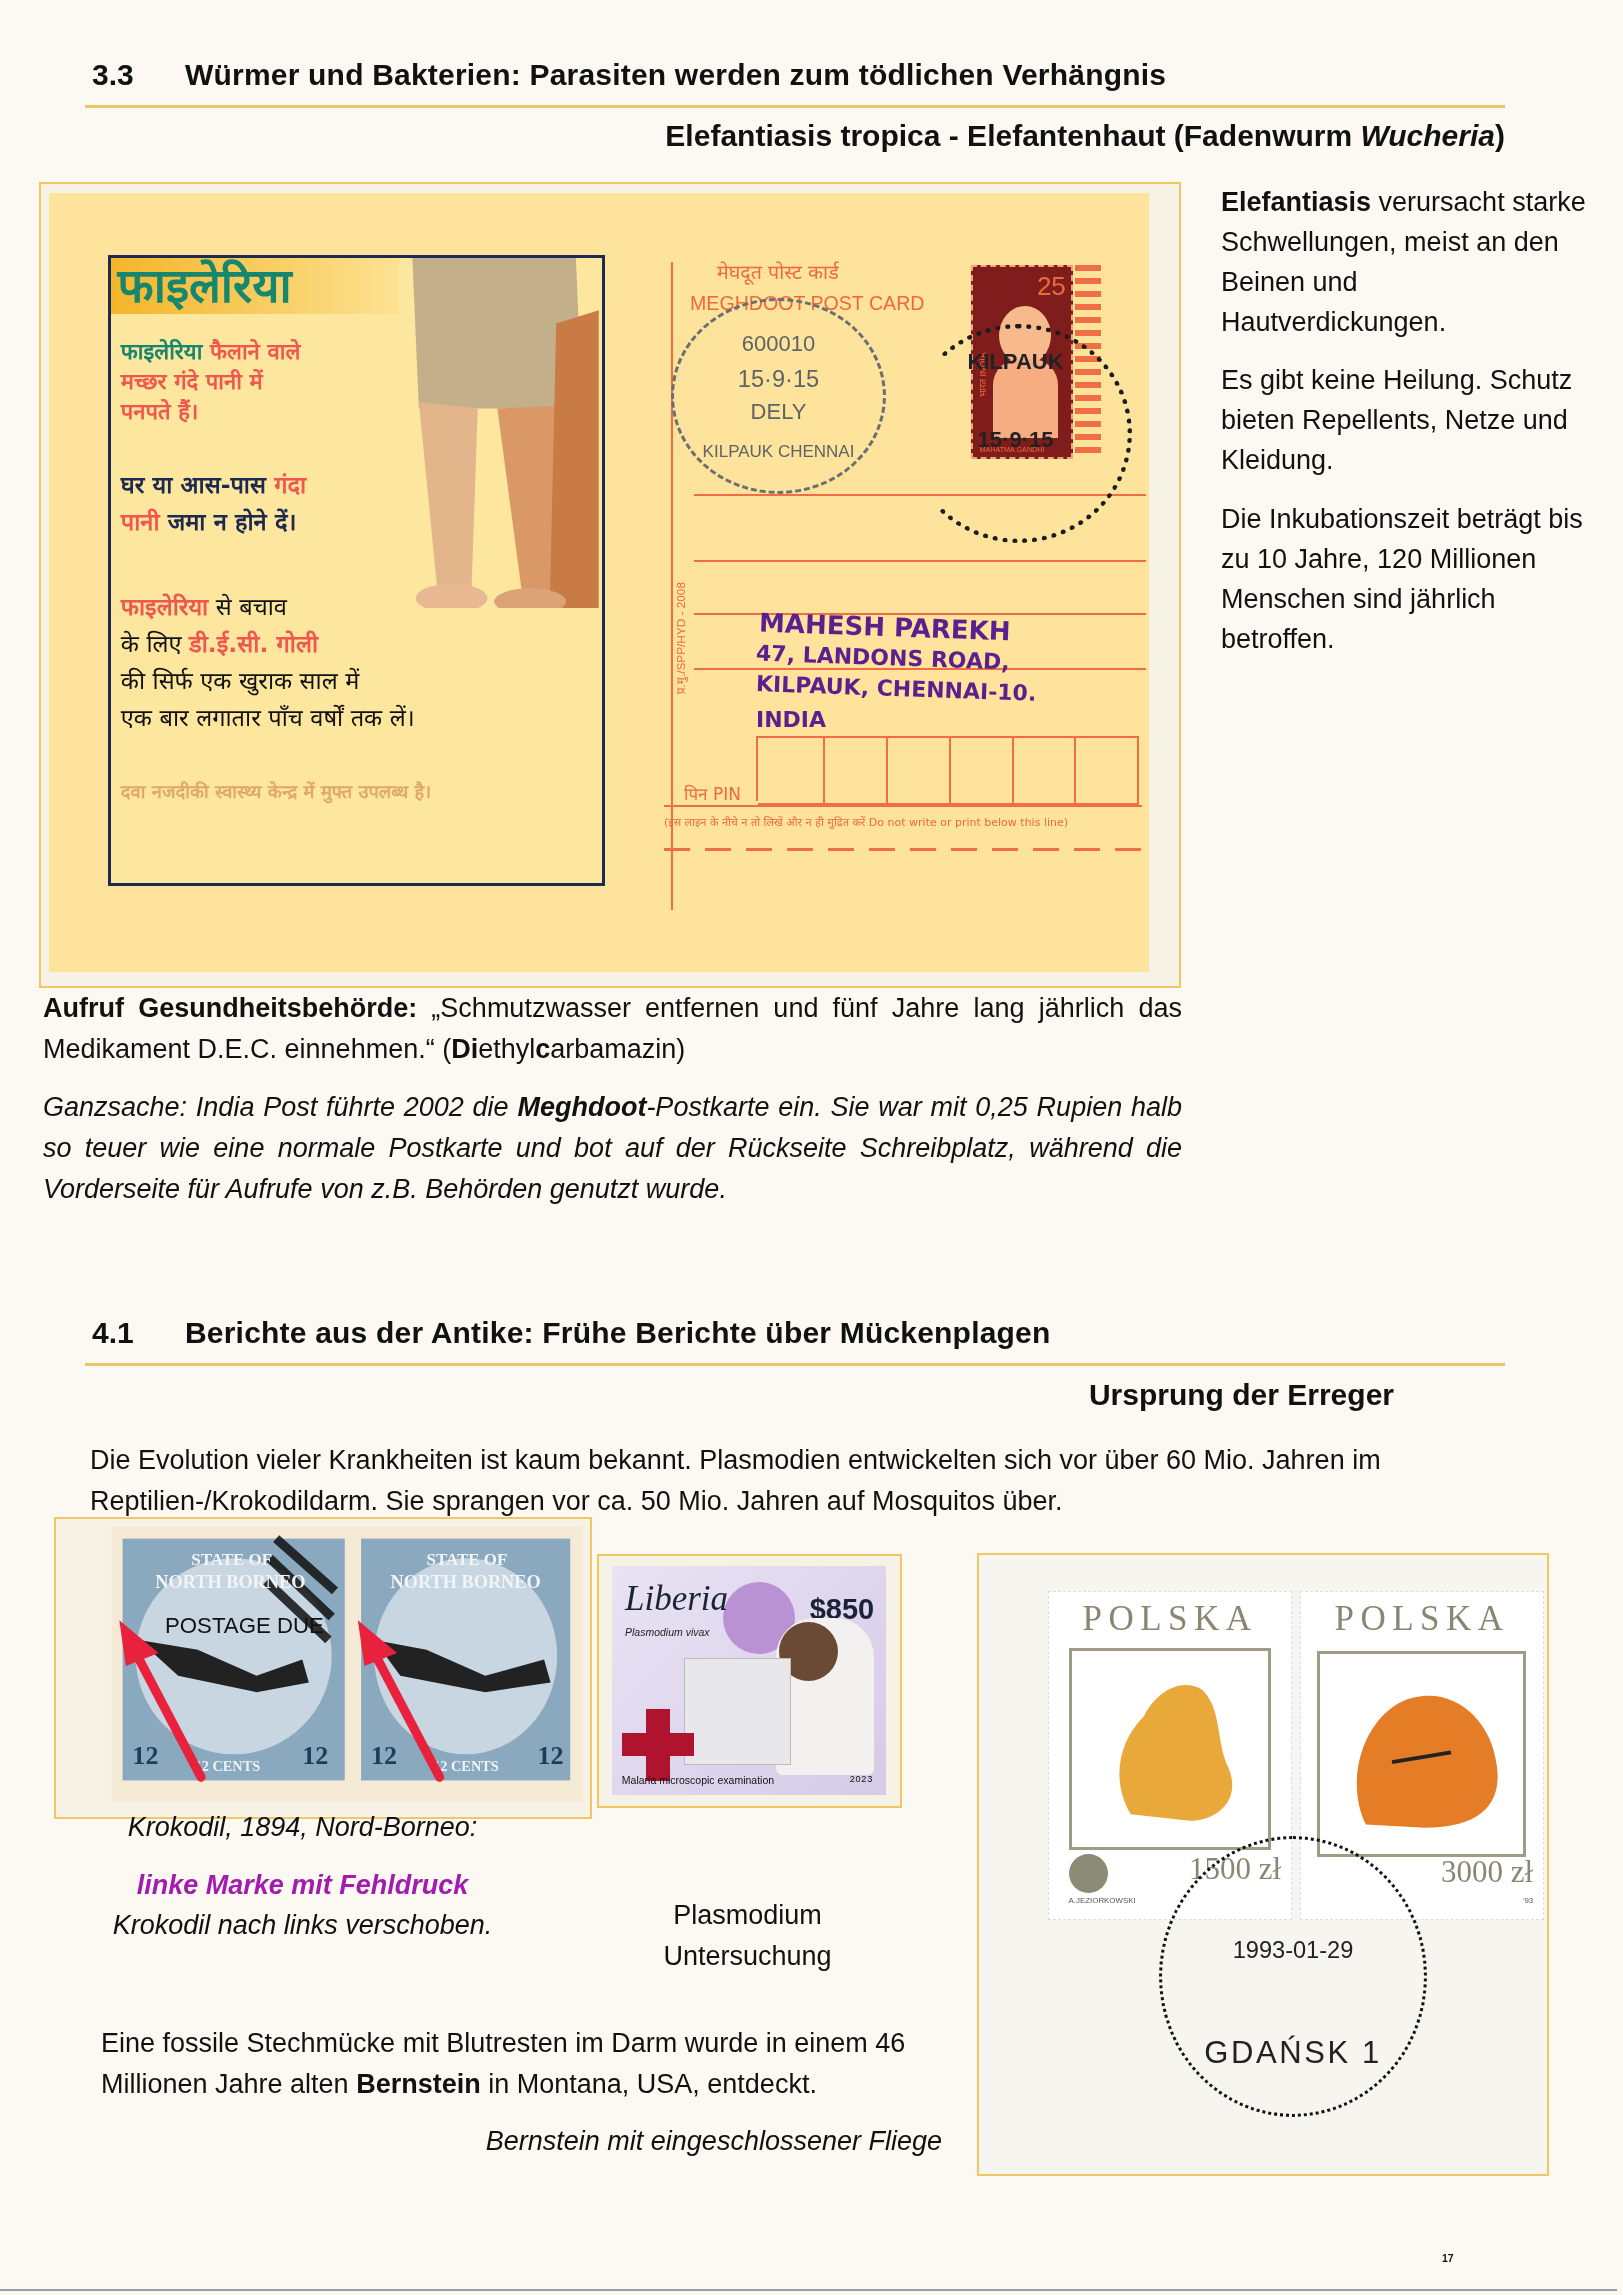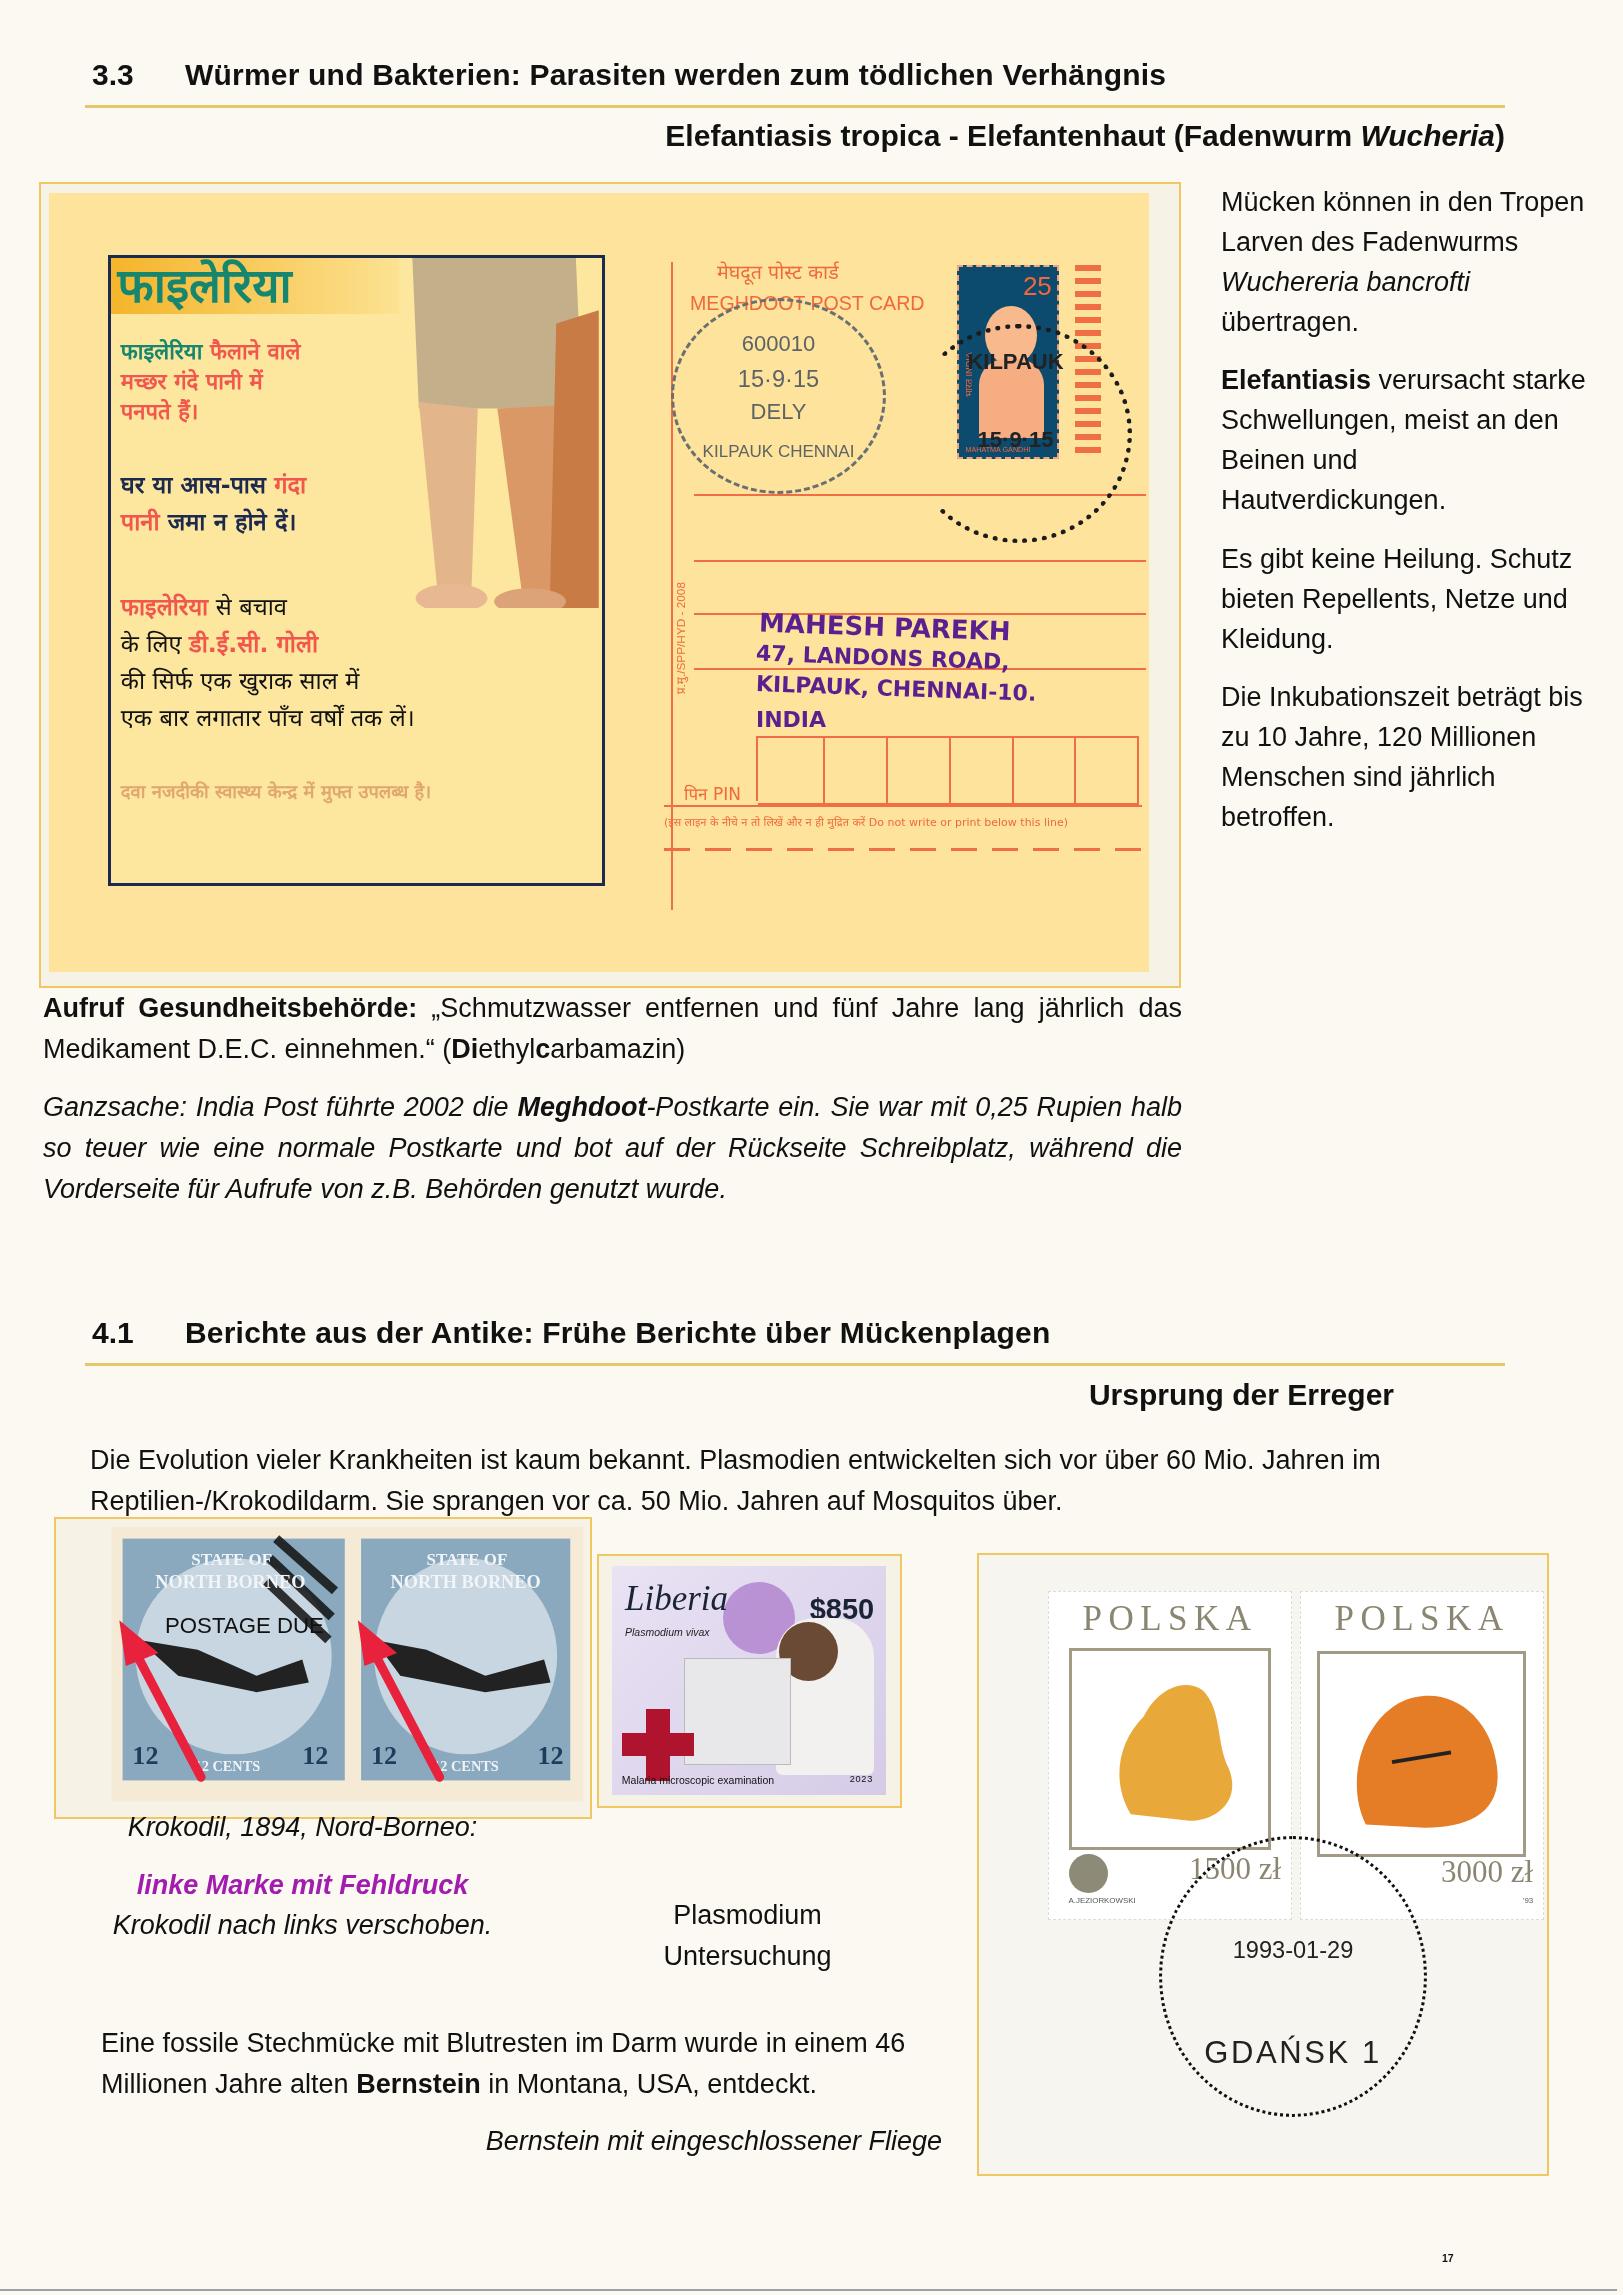--- a/index.html
+++ b/index.html
@@ -78,21 +78,21 @@
       <span>एक बार लगातार पाँच वर्षों तक लें।</span>
     </div>
     <div class="pl" style="top:520px;font-size:18.3px;color:#e0a86c;">दवा नजदीकी स्वास्थ्य केन्द्र में मुफ्त उपलब्ध है।</div>
   </div>
 
   <div class="card-right">
     <div class="abs" style="left:46px;top:69px;width:2px;height:648px;background:#ef6e43;"></div>
     <div class="abs org" style="left:92px;top:65px;font-size:19.6px;font-family:'DejaVu Sans',sans-serif;">मेघदूत पोस्ट कार्ड</div>
     <div class="abs org" style="left:65px;top:99px;font-size:19.6px;">MEGHDOOT POST CARD</div>
 
-    <div class="abs" style="left:332px;top:72px;width:98px;height:190px;border:2px dashed #f3a27c;background:#0c4a6e;">
+    <div class="abs" style="left:346px;top:72px;width:98px;height:190px;border:2px dashed #f3a27c;background:#7f1d1d;">
       <div class="abs org" style="right:5.2px;top:3.9px;font-size:26px;">25</div>
       <div class="abs org" style="left:2.6px;top:85px;font-size:9.2px;writing-mode:vertical-rl;transform:rotate(180deg);">भारत INDIA</div>
       <div class="abs" style="left:26px;top:39px;width:52px;height:59px;border-radius:50%;background:#f8b98c;"></div>
       <div class="abs" style="left:19.6px;top:92px;width:65px;height:79px;border-radius:26px 26px 0 0;background:#f6ad81;"></div>
       <div class="abs org" style="left:6.5px;bottom:2.6px;font-size:7.2px;">MAHATMA GANDHI</div>
     </div>
     <div class="abs" style="left:450px;top:72px;width:26px;height:190px;background:repeating-linear-gradient(#ef6e43 0 6.5px, transparent 6.5px 13px);"></div>
     <div class="abs org" style="left:48px;top:389px;font-size:11.8px;writing-mode:vertical-rl;transform:rotate(180deg);">प्र.मु./SPP/HYD - 2008</div>
 
     <div class="abs" style="left:69px;top:301px;width:452px;height:2px;background:#ef6e43;"></div>
@@ -125,21 +125,20 @@
         <div class="pin-box" style="left:251px;"></div>
         <div class="pin-box" style="left:314px;"></div>
     </div>
     <div class="abs" style="left:39px;top:612px;width:478px;height:2px;background:#ef6e43;"></div>
     <div class="abs org" style="left:39px;top:621px;font-size:11px;white-space:nowrap;font-family:'DejaVu Sans',sans-serif;">(इस लाइन के नीचे न तो लिखें और न ही मुद्रित करें Do not write or print below this line)</div>
     <div class="abs" style="left:39px;top:655px;width:478px;height:2.6px;background:repeating-linear-gradient(90deg,#ef6e43 0 26px,transparent 26px 41px);"></div>
   </div>
 </div>
 
 <div class="sidetext" style="left:1221px;top:182px;width:367px;">
-  <p><span>Mücken können in den Tropen Larven des Fadenwurms</span><br><span class="it">Wuchereria bancrofti</span><br><span>übertragen.</span></p>
   <p><span class="b">Elefantiasis</span> <span>verursacht starke Schwellungen, meist an den Beinen und Hautverdickungen.</span></p>
   <p>Es gibt keine Heilung. Schutz bieten Repellents, Netze und Kleidung.</p>
   <p>Die Inkubationszeit beträgt bis zu 10 Jahre, 120 Millionen Menschen sind jährlich betroffen.</p>
 </div>
 
 <div class="body-txt" style="left:43px;top:988px;width:1139px;text-align:justify;">
   <span class="b">Aufruf Gesundheitsbehörde:</span><span> „Schmutzwasser entfernen und fünf Jahre lang jährlich das Medikament D.E.C. einnehmen.“ (</span><span class="b">Di</span><span>e</span><span>thyl</span><span class="b">c</span><span>arbamazin)</span>
 </div>
 <div class="body-txt it" style="left:43px;top:1087px;width:1139px;text-align:justify;">
   <span>Ganzsache: India Post führte 2002 die </span><span class="b">Meghdoot</span><span>-Postkarte ein.  Sie war mit 0,25 Rupien halb so teuer wie eine normale Postkarte und bot auf der Rückseite Schreibplatz, während die Vorderseite für Aufrufe von z.B. Behörden genutzt wurde.</span>

